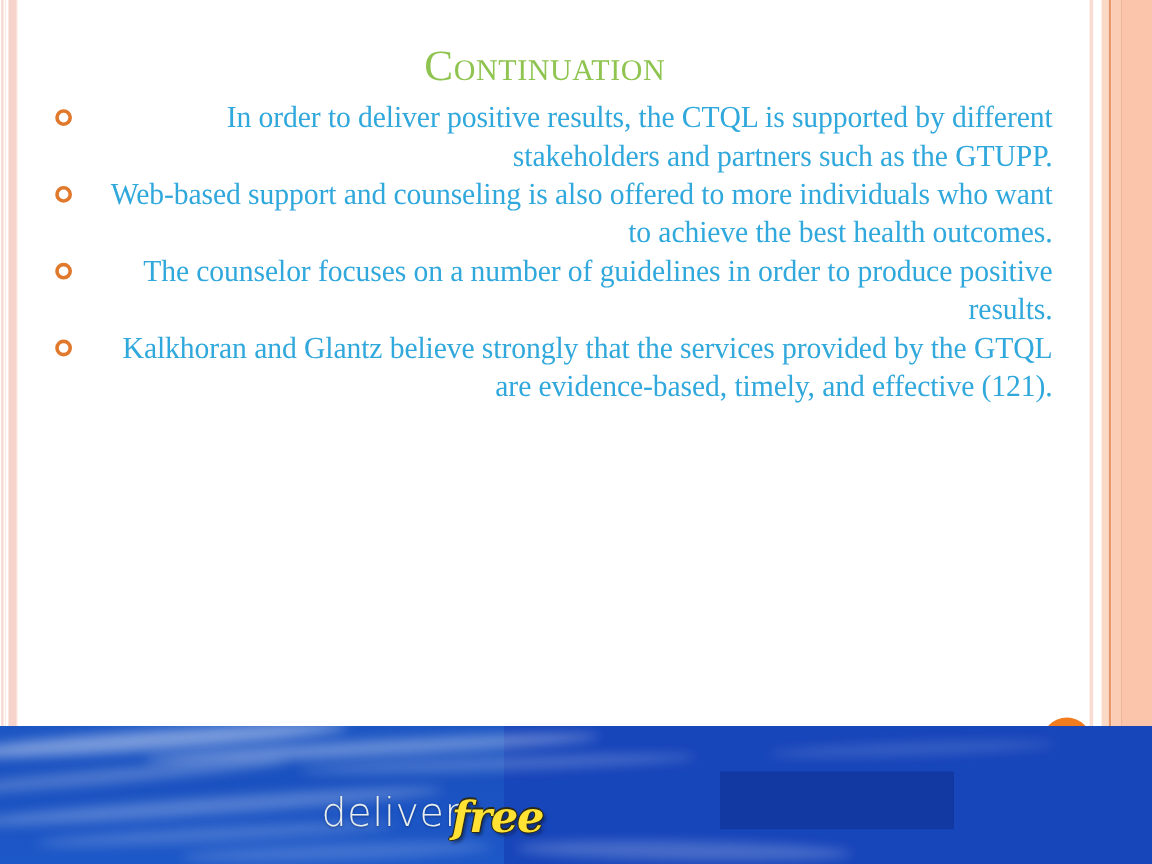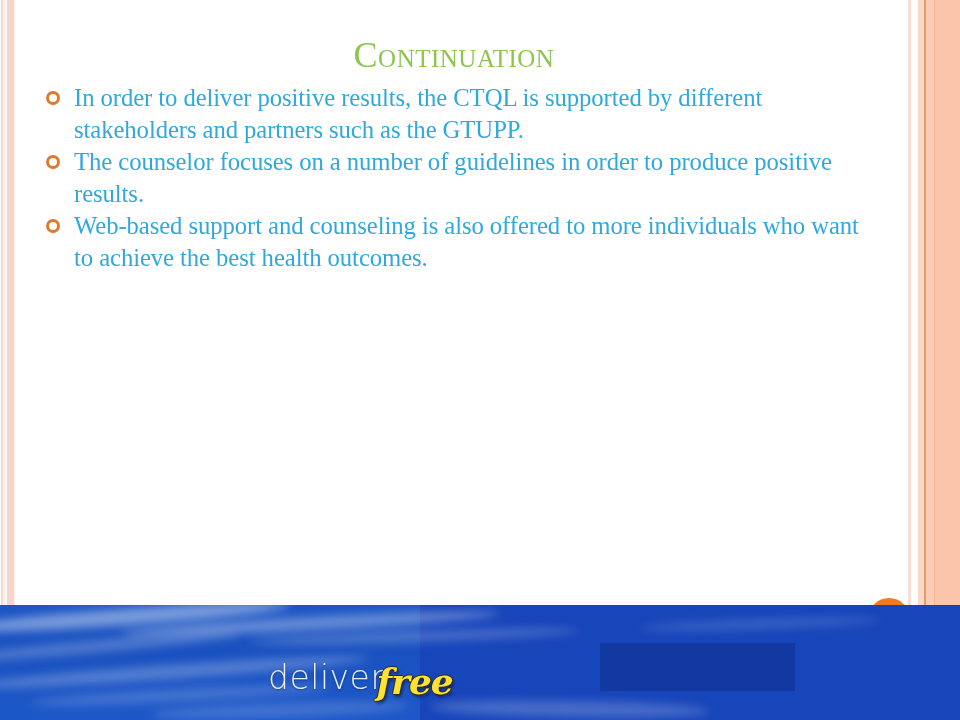--- a/index.html
+++ b/index.html
@@ -56,20 +56,21 @@
     letter-spacing: 0.5px;
     white-space: nowrap;
   }
 
   
   .content {
     position: absolute;
     top: 82px;
     left: 44px;
     width: 858px;
+    text-align: right;
   }
   .bullet-row {
     position: relative;
     padding-left: 30px;
     margin-bottom: 1px;
   }
   .bullet-mark {
     position: absolute;
     left: 2px;
     top: 9px;
@@ -211,29 +212,33 @@
 
   <div class="content">
 
     <div class="bullet-row">
       <span class="bullet-mark"></span>
       <div class="bullet-text">In order to deliver positive results, the CTQL is supported by different stakeholders and partners such as the GTUPP.</div>
     </div>
 
     <div class="bullet-row">
       <span class="bullet-mark"></span>
+      <div class="bullet-text">Web-based support and counseling is also offered to more individuals who want to achieve the best health outcomes.</div>
+    </div>
+
+    <div class="bullet-row">
+      <span class="bullet-mark"></span>
       <div class="bullet-text">The counselor focuses on a number of guidelines in order to produce positive results.</div>
     </div>
 
-    <div class="bullet-row">
-      <span class="bullet-mark"></span>
-      <div class="bullet-text">Web-based support and counseling is also offered to more individuals who want to achieve the best health outcomes.</div>
-    </div>
-
-
+
+    <div class="bullet-row">
+      <span class="bullet-mark"></span>
+      <div class="bullet-text">Kalkhoran and Glantz believe strongly that the services provided by the GTQL are evidence-based, timely, and effective (121).</div>
+    </div>
 
 
   </div>
 
   <div class="sun-dot"></div>
 
   <div class="banner">
     <div class="banner-flat"></div>
     <div class="cloud c1"></div>
     <div class="cloud c2"></div>

